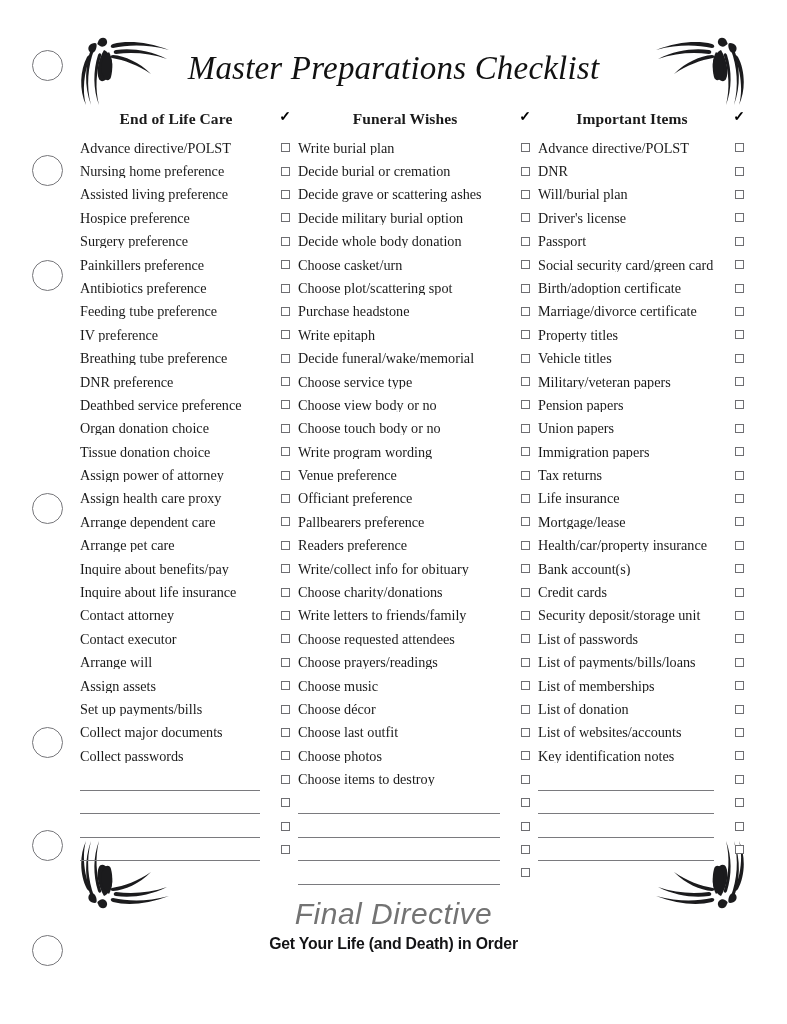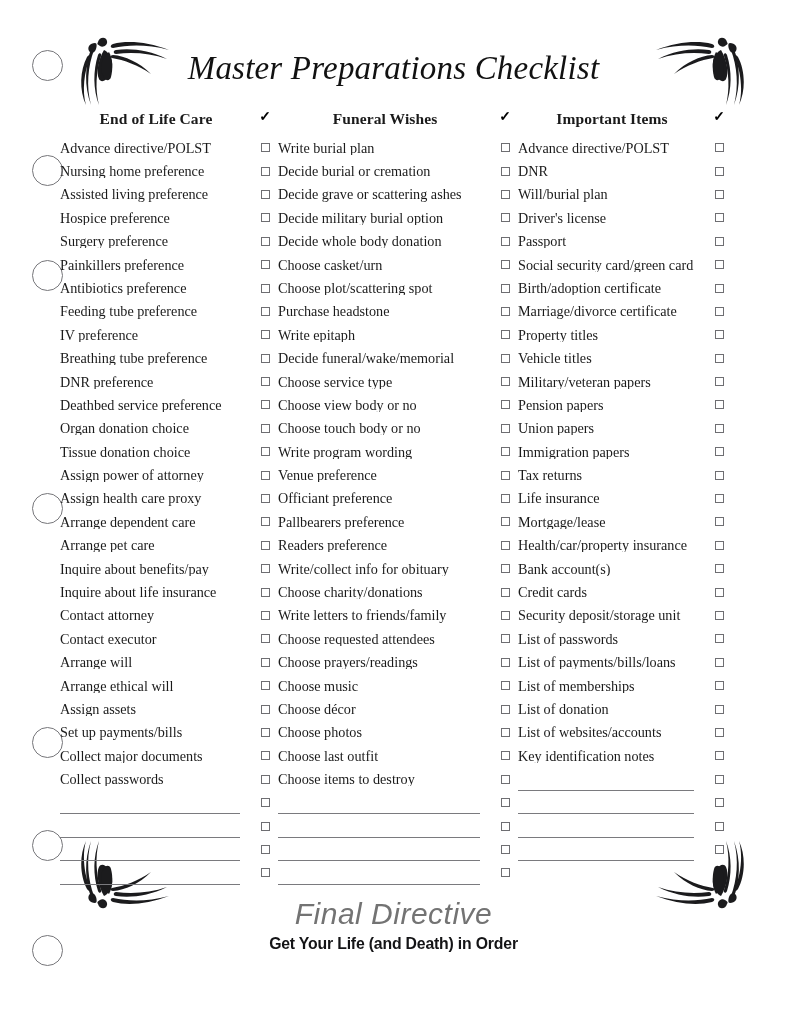--- a/index.html
+++ b/index.html
@@ -53,21 +53,21 @@
     font-style: italic;
     font-size: 33px;
     letter-spacing: 0.2px;
     color: #111;
   }
 
   
   .grid {
     position: absolute;
     top: 110px;
-    left: 60px;
+    left: 80px;
     width: 672px;
   }
 
   .col-headers {
     display: flex;
     height: 26px;
   }
   .col-head {
     display: flex;
     align-items: flex-start;
@@ -394,26 +394,20 @@
               <i></i>
             </div>
           </div>
           <div class="row">
             <div class="text">Arrange will</div>
             <div class="box">
               <i></i>
             </div>
           </div>
           <div class="row">
-            <div class="text">Arrange ethical will</div>
-            <div class="box">
-              <i></i>
-            </div>
-          </div>
-          <div class="row">
             <div class="text">Assign assets</div>
             <div class="box">
               <i></i>
             </div>
           </div>
           <div class="row">
             <div class="text">Set up payments/bills</div>
             <div class="box">
               <i></i>
             </div>
@@ -600,27 +594,27 @@
               <i></i>
             </div>
           </div>
           <div class="row">
             <div class="text">Choose décor</div>
             <div class="box">
               <i></i>
             </div>
           </div>
           <div class="row">
+            <div class="text">Choose last outfit</div>
+            <div class="box">
+              <i></i>
+            </div>
+          </div>
+          <div class="row">
             <div class="text">Choose photos</div>
-            <div class="box">
-              <i></i>
-            </div>
-          </div>
-          <div class="row">
-            <div class="text">Choose last outfit</div>
             <div class="box">
               <i></i>
             </div>
           </div>
           <div class="row">
             <div class="text">Choose items to destroy</div>
             <div class="box">
               <i></i>
             </div>
           </div>

